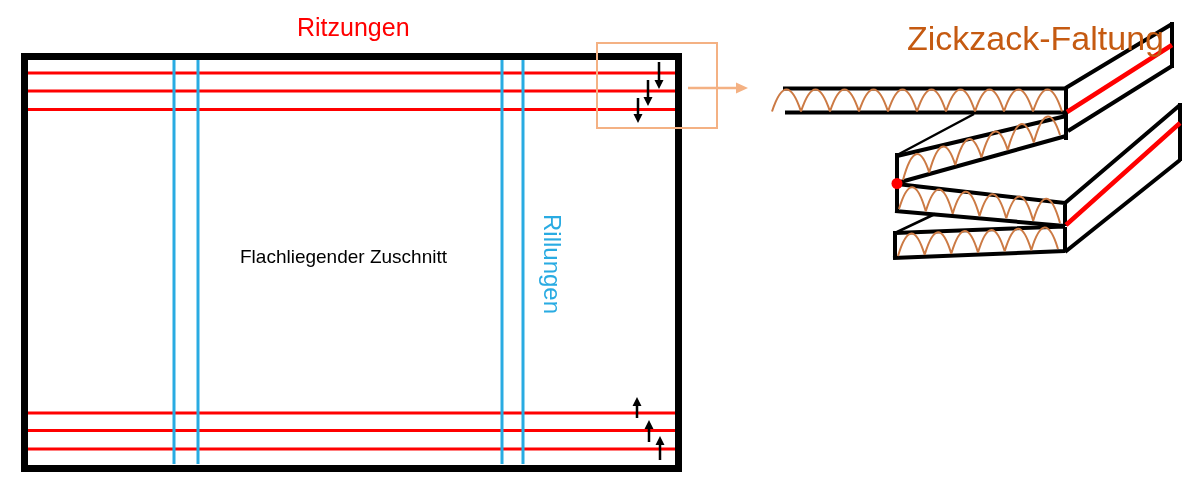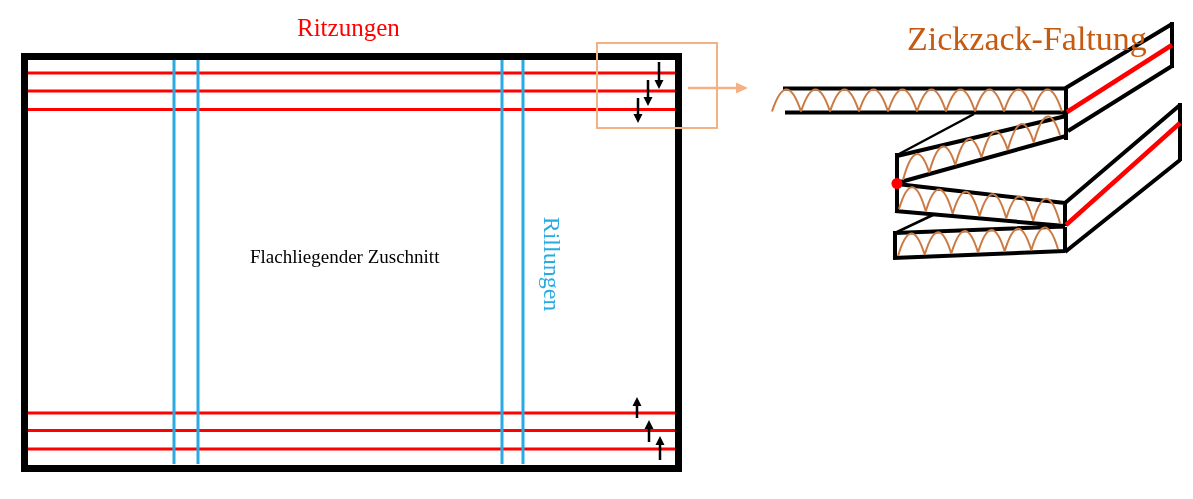--- a/index.html
+++ b/index.html
@@ -1,27 +1,27 @@
 <!DOCTYPE html>
 <html style="--red: #FF0000; --blue: #29ABE2; --orange: #C55A11; --orange-light: #F4B183; --flute: #CC7A44; --ink: #000000;"><head>
 <meta charset="utf-8">
 <style>
   html,body{margin:0;padding:0;background:#ffffff;}
   .stage{
     position:relative;
     width:1193px;height:499px;
     background:#ffffff;
-    font-family:Liberation Serif, serif;
+    font-family:Liberation Sans, sans-serif;
     overflow:hidden;
   }
   .stage svg{position:absolute;left:0;top:0;}
   .label{position:absolute;white-space:nowrap;line-height:1.1;}
   .lbl-ritzungen{left:297px;top:14px;font-size:25px;color:var(--red);}
   .lbl-zickzack{left:907px;top:20px;font-size:34px;color:var(--orange);}
-  .lbl-flach{left:250px;top:247px;font-size:19px;color:var(--ink);}
+  .lbl-flach{left:240px;top:247px;font-size:19px;color:var(--ink);}
   .lbl-rillungen{
     left:552px;top:264px;
     font-size:24px;color:var(--blue);
     transform:translate(-50%,-50%) rotate(90deg);
   }
   .edge{stroke:var(--ink);stroke-width:4;fill:none;}
   .edge-thin{stroke:var(--ink);stroke-width:2.5;fill:none;}
   .scoreline{stroke:var(--red);stroke-width:3;fill:none;}
   .creaseline{stroke:var(--blue);stroke-width:3;fill:none;}
   .foldred{stroke:var(--red);stroke-width:4.5;fill:none;}

